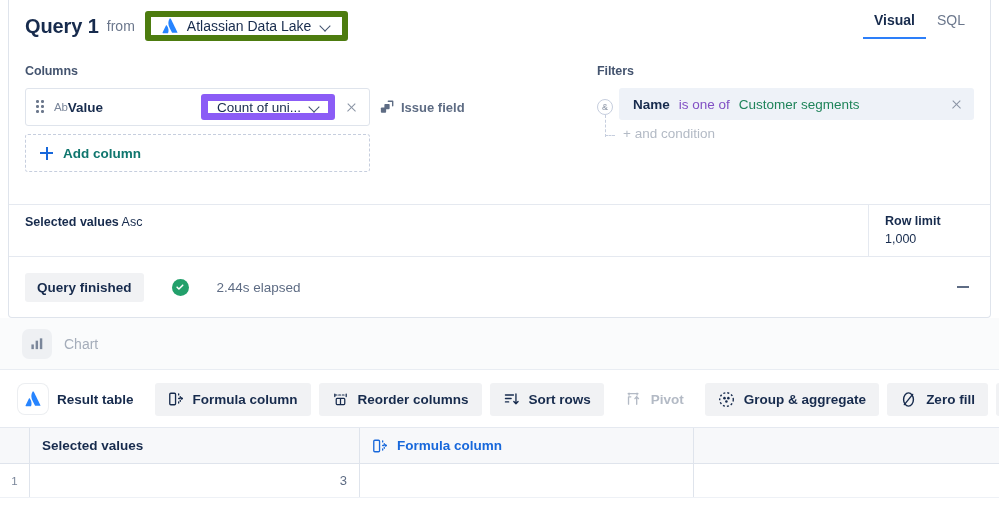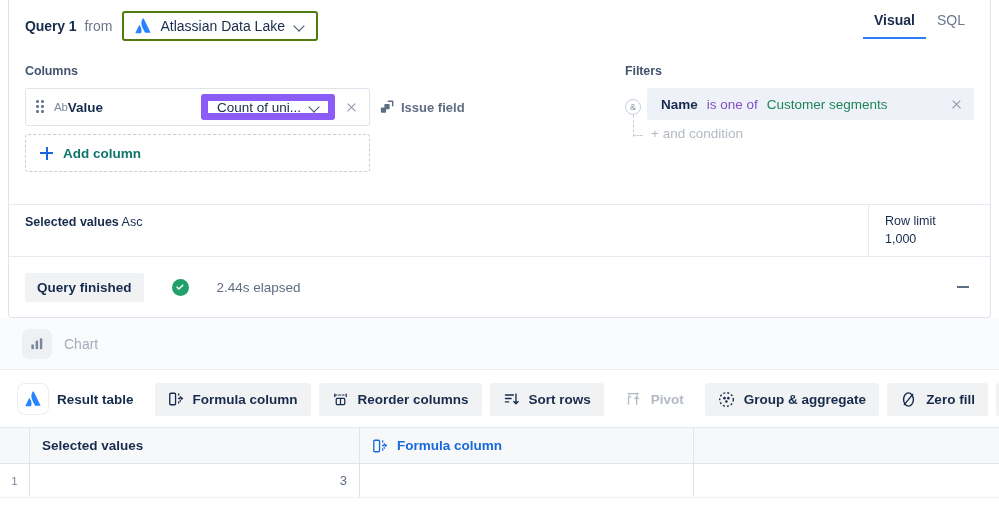--- a/index.html
+++ b/index.html
@@ -26,38 +26,38 @@
   }
 
   .card-head {
     position: relative;
     height: 52px;
     display: flex;
     align-items: center;
     padding: 0 16px;
   }
   .query-title {
-    font-size: 14px;
+    font-size: 20px;
     font-weight: bold;
     color: #172b4d;
     letter-spacing: -0.1px;
   }
   .from-label {
     font-size: 14px;
     color: #6b778c;
     margin-left: 8px;
     margin-right: 10px;
   }
   .source-select {
     display: flex;
     align-items: center;
     gap: 9px;
     height: 30px;
     padding: 0 10px 0 11px;
-    border: 2px solid #4d7c0f;
+    border: 6px solid #4d7c0f;
     border-radius: 3px;
     background: #fff;
     min-width: 192px;
     cursor: pointer;
   }
   .source-name {
     font-size: 14px;
     color: #172b4d;
     flex: 1;
     white-space: nowrap;
@@ -95,21 +95,21 @@
   .vtab.active {
     color: #172b4d;
     font-weight: bold;
     border-bottom-color: #2d7ff9;
   }
 
   
   .builder {
     display: flex;
     padding: 12px 16px 0 16px;
-    gap: 40px;
+    gap: 12px;
   }
   .col-pane { width: 560px; }
   .filter-pane { flex: 1; }
   .pane-label {
     font-size: 12.5px;
     font-weight: bold;
     color: #44546f;
     margin-bottom: 10px;
     letter-spacing: -0.1px;
   }
@@ -259,21 +259,21 @@
     position: absolute;
     left: 0; right: 0; top: 204px;
     height: 53px;
     border-top: 1px solid #e5e9f0;
     border-bottom: 1px solid #e5e9f0;
     display: flex;
   }
   .sort-box { flex: 1; padding: 8px 16px; }
   .limit-box { width: 122px; padding: 8px 16px; border-left: 1px solid #e5e9f0; }
   .strip-label { font-size: 12.5px; color:#5e6c84; line-height: 17px; }
-  .strip-label.b { font-weight: normal; color:#172b4d; }
+  .strip-label.b { font-weight: bold; color:#172b4d; }
   .strip-val { font-size: 12.5px; color:#172b4d; line-height: 18px; }
   .asc { font-weight: normal; color:#172b4d; }
 
   
   .status-row {
     position:absolute;
     left: 0; right: 0; top: 258px;
     height: 58px;
     display:flex; align-items:center;
     padding: 0 16px;

